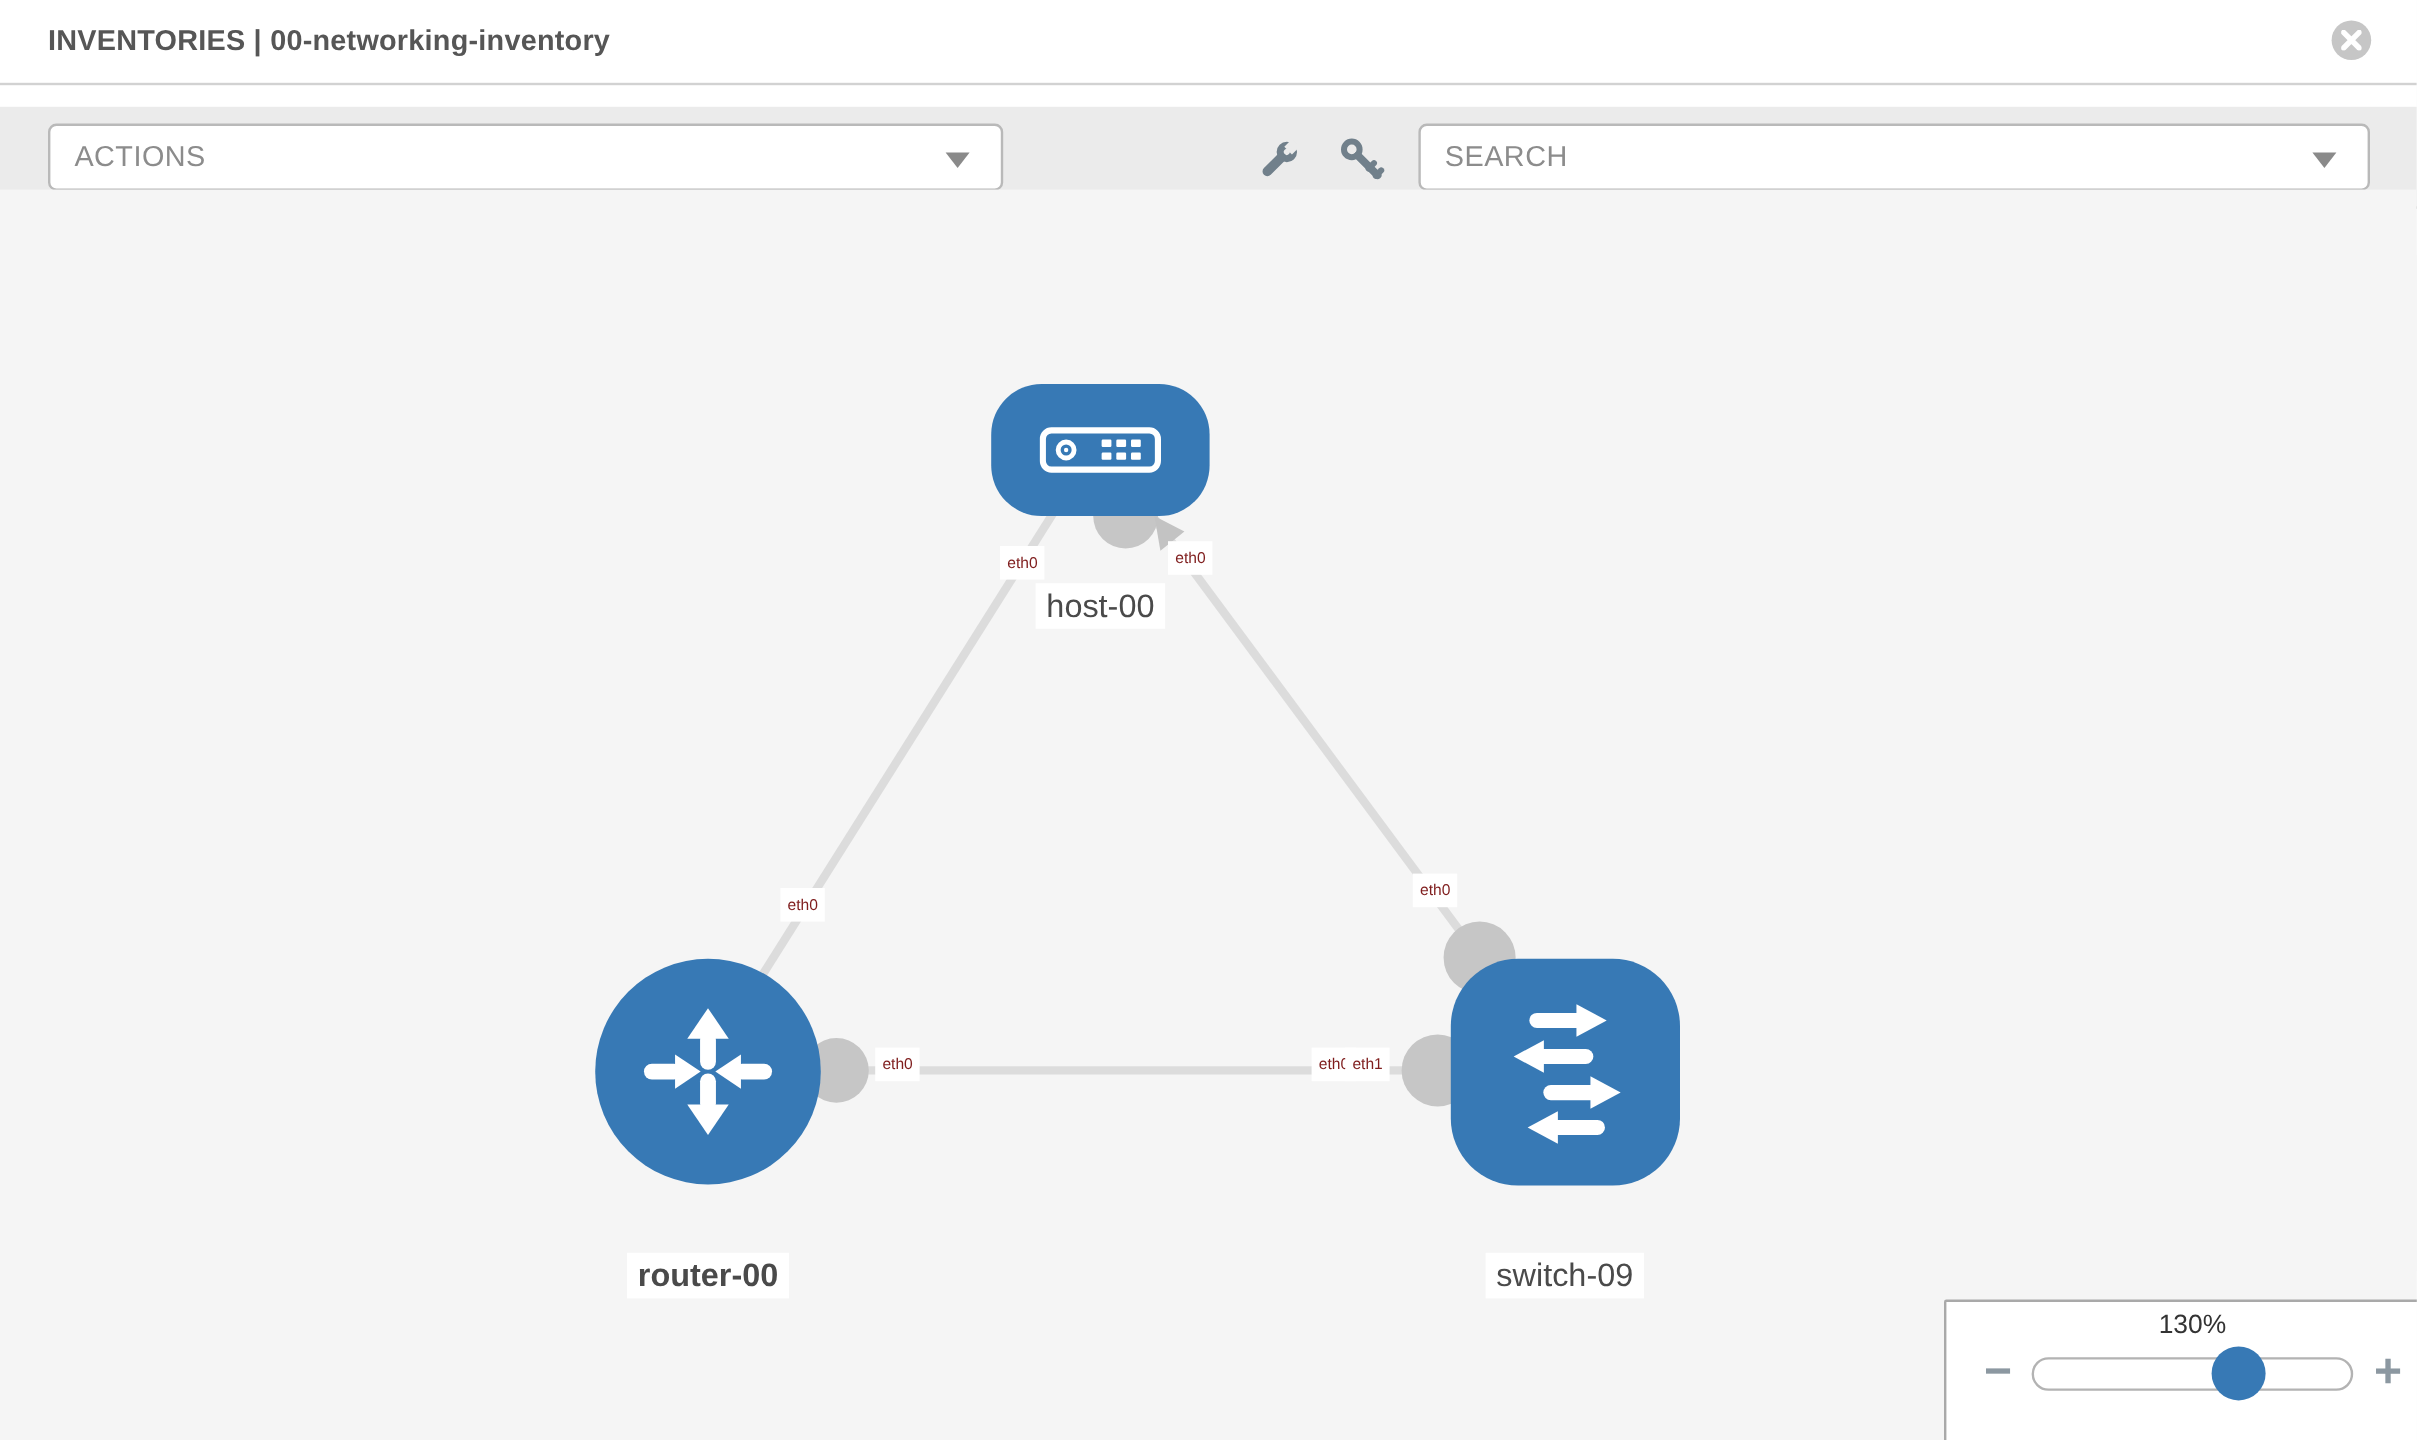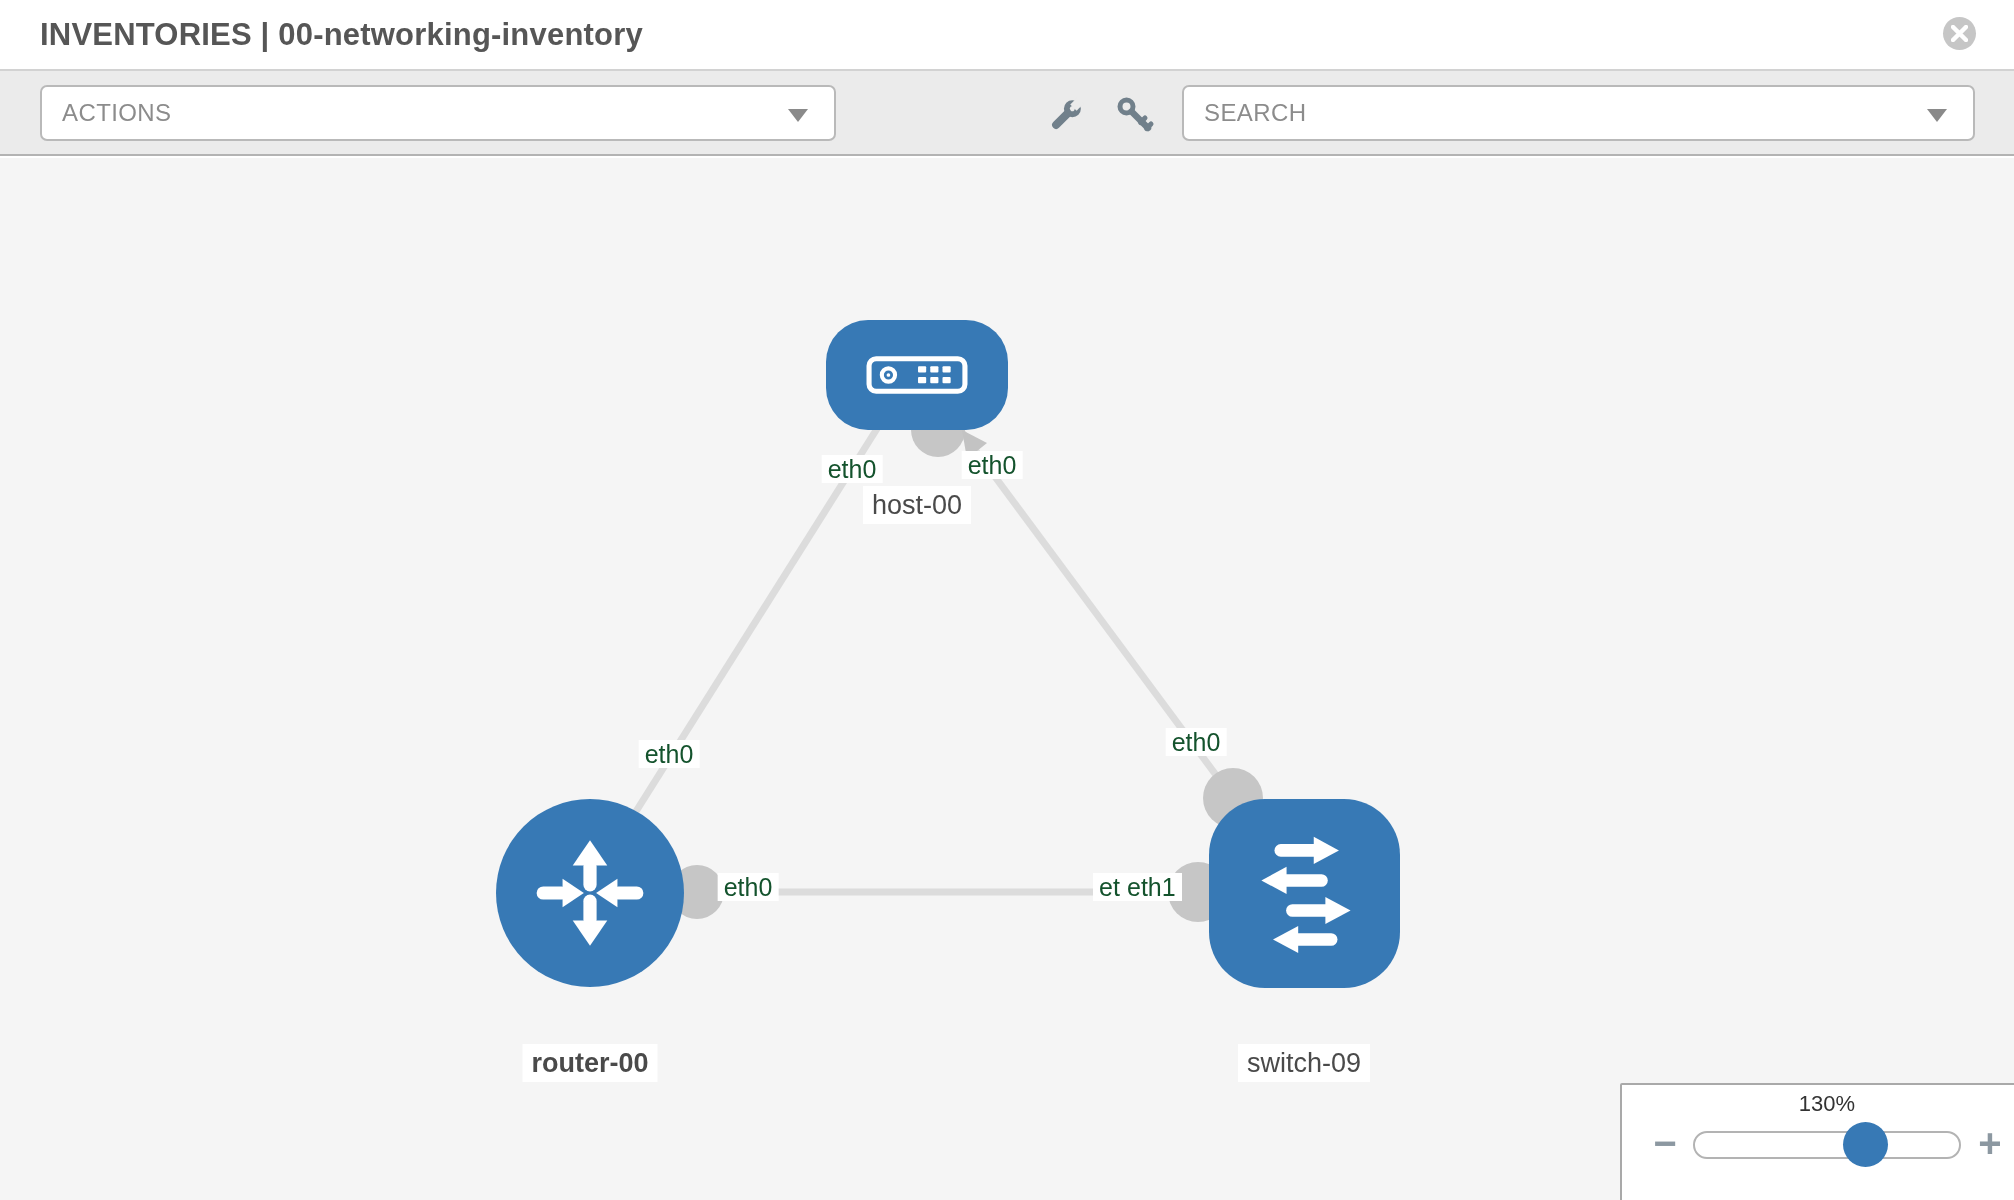--- a/index.html
+++ b/index.html
@@ -9,31 +9,31 @@
     background:#ffffff; position:relative;
   }
 
   
   .header {
     position:absolute; left:0; top:0; width:2014px; height:71px;
     background:#ffffff; border-bottom:2px solid #d2d2d2;
   }
   .page-title {
     position:absolute; left:40px; top:0; height:69px; line-height:69px;
-    font-size:31px; font-weight:700; color:#565656; letter-spacing:.2px;
+    font-size:24px; font-weight:700; color:#565656; letter-spacing:.2px;
   }
   .close-btn {
     position:absolute; left:1943px; top:17px; width:33px; height:33px;
     border-radius:50%; background:#c6c6c6; cursor:pointer;
     display:flex; align-items:center; justify-content:center;
   }
 
   
   .toolbar {
-    position:absolute; left:0; top:71px; width:2014px; height:85px;
+    position:absolute; left:0; top:89px; width:2014px; height:85px;
     background:#ebebeb; border-bottom:2px solid #b3b3b3;
   }
   .select-box {
     position:absolute; top:14px; height:56px; background:#ffffff;
     border:2px solid #b9b9b9; border-radius:7px; cursor:pointer;
   }
   .select-box .select-label {
     position:absolute; left:20px; top:0; height:52px; line-height:52px;
     font-size:24px; color:#8c8c8c; letter-spacing:.4px;
   }
@@ -54,22 +54,22 @@
     background:#f5f5f5;
   }
   .canvas svg.wires { position:absolute; left:0; top:0; }
 
   .node { position:absolute; background:#3779b5; display:flex; align-items:center; justify-content:center; cursor:pointer; }
   .node-host   { left:826px; top:162px; width:182px; height:110px; border-radius:42px; }
   .node-router { left:496px; top:641px; width:188px; height:188px; border-radius:50%; }
   .node-switch { left:1209px; top:641px; width:191px; height:189px; border-radius:56px; }
 
   .chip {
-    position:absolute; background:#ffffff; color:#14532d; white-space:nowrap;
-    padding:1px 6px; font-size:25px; line-height:26px;
+    position:absolute; background:#ffffff; color:#7f1d1d; white-space:nowrap;
+    padding:1px 6px; font-size:13px; line-height:26px;
   }
   .chip.centered { transform:translate(-50%,-50%); }
   .node-label {
     position:absolute; transform:translate(-50%,-50%); background:#ffffff;
     color:#4a4a4a; white-space:nowrap; padding:2px 9px; font-size:27px; line-height:34px;margin-top:48px;
   }
 
   
   .zoom-panel {
     position:absolute; left:1620px; top:1083px; width:500px; height:200px;

